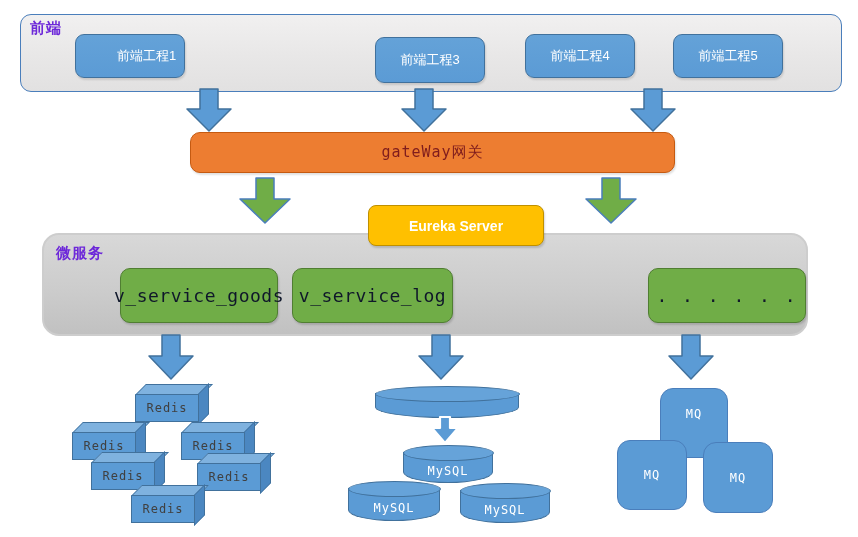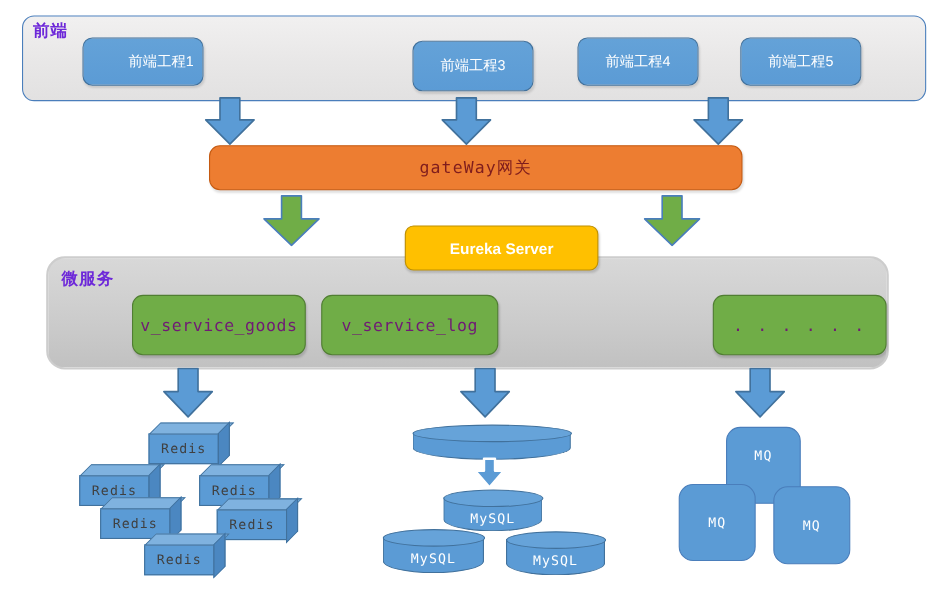--- a/index.html
+++ b/index.html
@@ -41,21 +41,21 @@
   .eureka-box {
     position:absolute; left:368px; top:205px; width:176px; height:41px;
     background:#FFC000; border:1.5px solid #BF9000; border-radius:8px;
     color:#fff; font-size:14px; font-weight:bold;
     display:flex; align-items:center; justify-content:center; z-index:5;
     box-shadow:1px 2px 2px rgba(0,0,0,.15);
   }
   .svc-box {
     position:absolute; top:268px; height:55px;
     background:#70AD47; border:1.5px solid #507E32; border-radius:10px;
-    color:#701a75; font-size:15px; font-family:"DejaVu Sans Mono","Liberation Mono",monospace;
+    color:#0f172a; font-size:18px; font-family:"DejaVu Sans Mono","Liberation Mono",monospace;
     display:flex; align-items:center; justify-content:center; letter-spacing:.5px;
     z-index:2; box-shadow:1px 2px 2px rgba(0,0,0,.15);
   }
 
   
   .arrow { position:absolute; z-index:3; }
 
   
   .cube {
     position:absolute; width:64px; height:28px;

